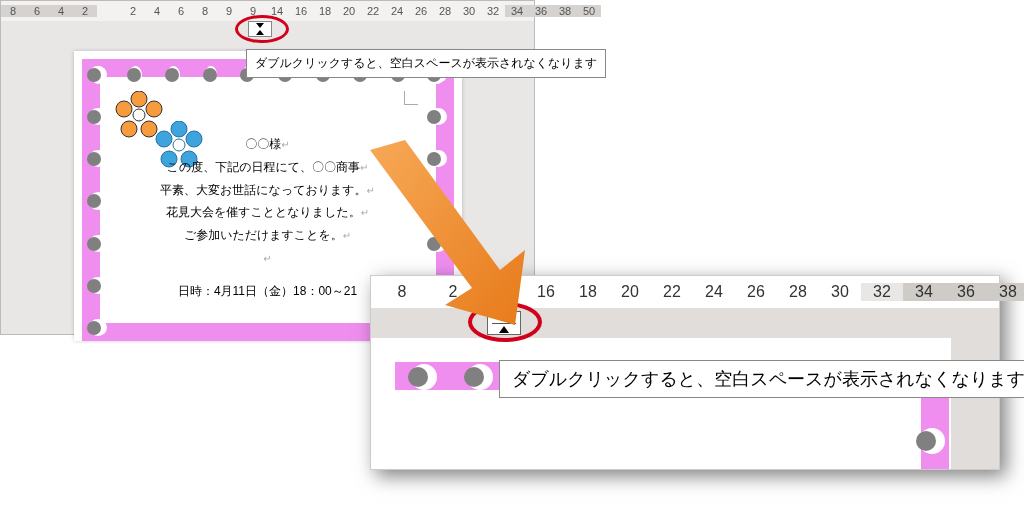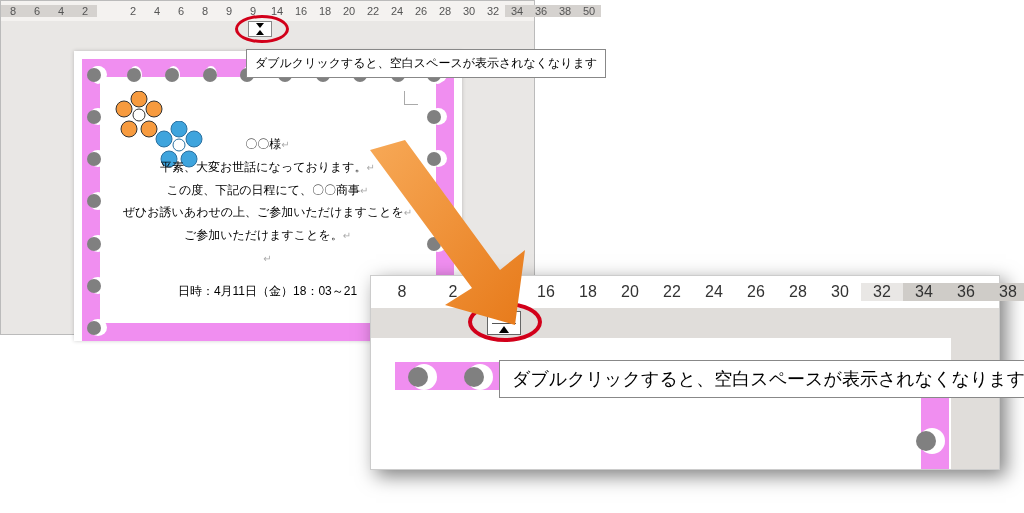--- a/index.html
+++ b/index.html
@@ -354,26 +354,26 @@
             <circle cx="10" cy="18" r="8"></circle>
           </g>
           <circle cx="25" cy="24" r="6" fill="#fff" stroke="#2a70a0"></circle>
         </svg>
       </div>
 
       <div class="corner-mark" style="top:40px; right:44px;"></div>
 
       <div class="content">
         <div class="line"><span>〇〇様</span><span class="crmark">↵</span></div>
+        <div class="line"><span>この度、下記の日程にて、〇〇商事</span><span class="crmark">↵</span></div>
         <div class="line"><span>平素、大変お世話になっております。</span><span class="crmark">↵</span></div>
-        <div class="line"><span>この度、下記の日程にて、〇〇商事</span><span class="crmark">↵</span></div>
-        <div class="line"><span>ぜひお誘いあわせの上、ご参加いただけますことを</span><span class="crmark">↵</span></div>
+        <div class="line"><span>花見大会を催すこととなりました。</span><span class="crmark">↵</span></div>
         <div class="line"><span>ご参加いただけますことを。</span><span class="crmark">↵</span></div>
         <div class="line"><span class="crmark">↵</span></div>
-        <div class="line" style="margin-top:10px;"><span>日時：4月11日（金）18：03～21</span></div>
+        <div class="line" style="margin-top:10px;"><span>日時：4月11日（金）18：00～21</span></div>
       </div>
     </div>
   </div>
 </div>
 
 <svg class="big-arrow" viewBox="0 0 180 190">
   <defs>
     <linearGradient id="arrG" x1="0" y1="0" x2="1" y2="1">
       <stop offset="0" stop-color="#f7a957"></stop>
         <stop offset="1" stop-color="#e77a1a"></stop>

